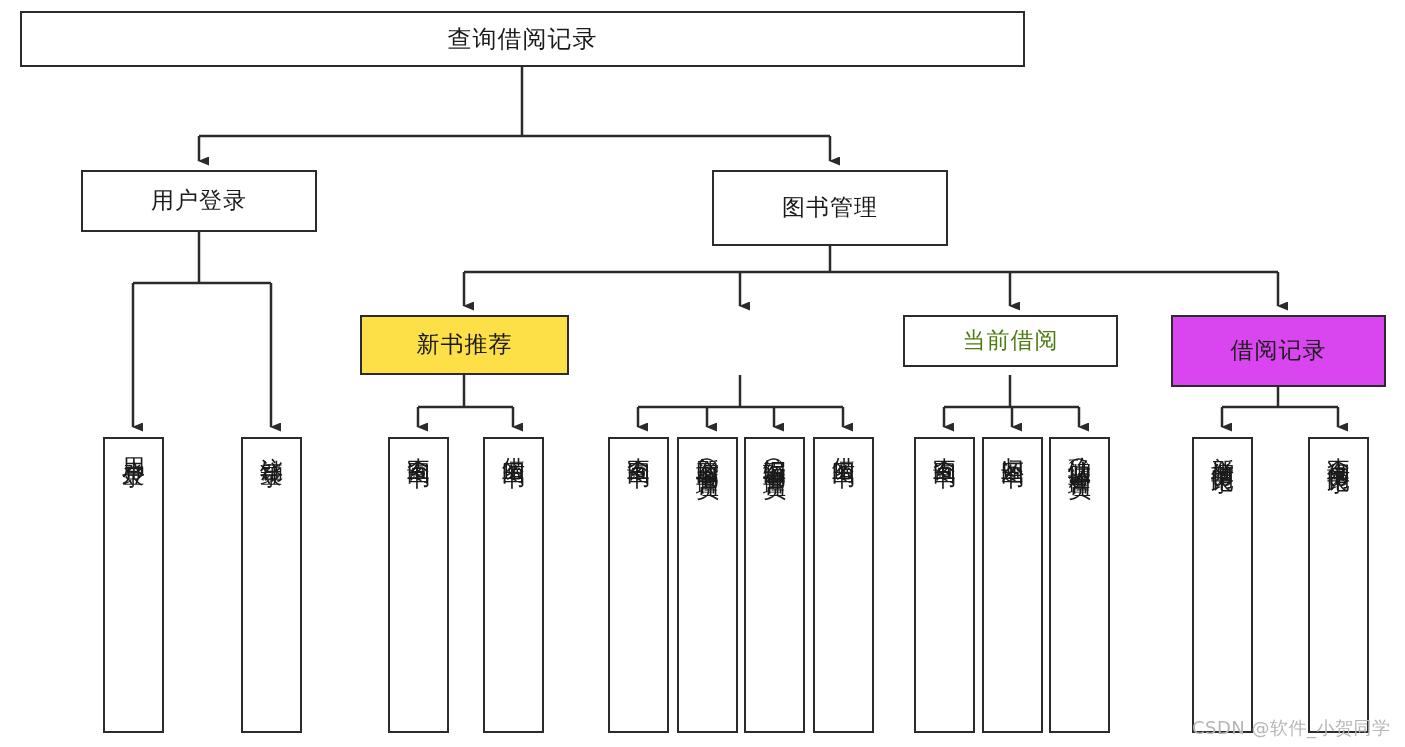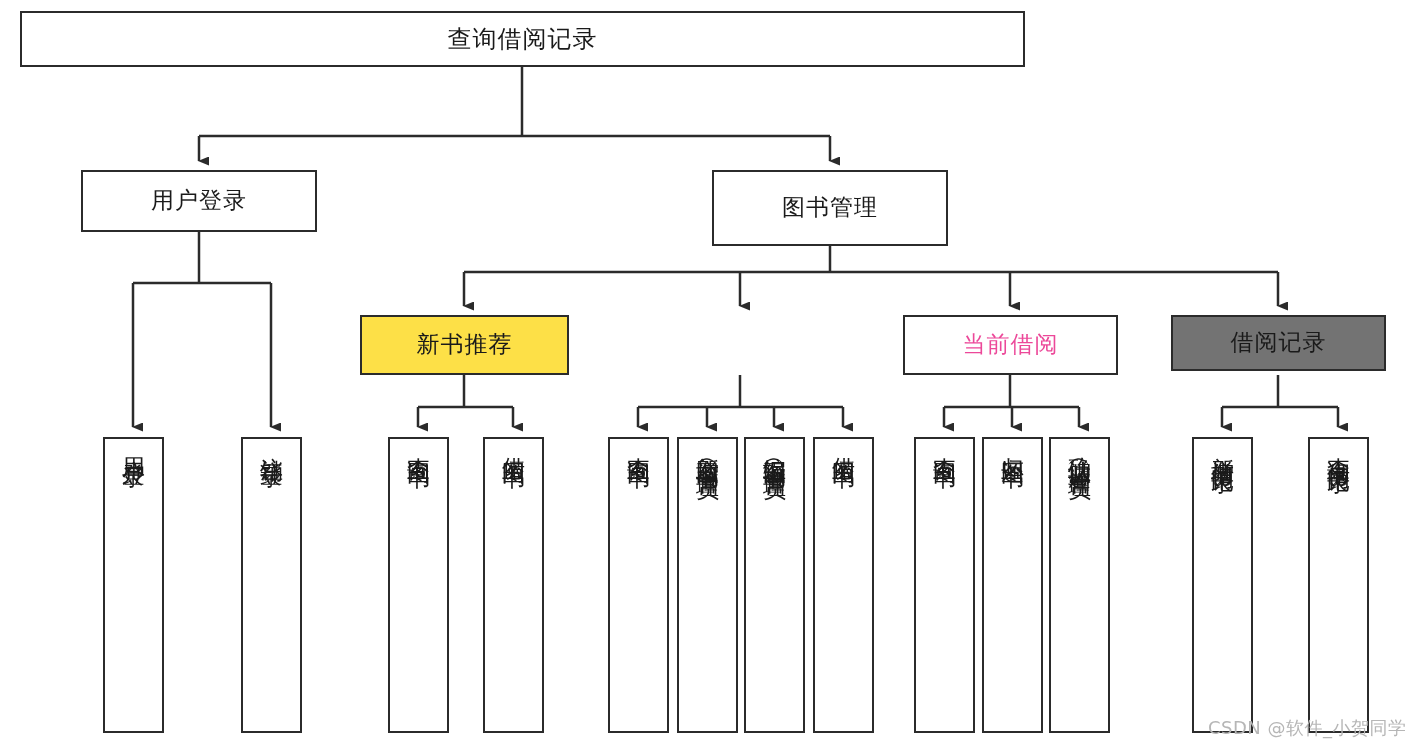--- a/index.html
+++ b/index.html
@@ -140,25 +140,25 @@
 
   <div class="node horiz" style="left: 712px; top: 170px; width: 236px; height: 76px; border-color: rgb(43, 43, 43); background: rgb(255, 255, 255); color: rgb(26, 26, 26);">
     <span class="node-label">图书管理</span>
   </div>
 
   <div class="node horiz" style="left: 360px; top: 315px; width: 209px; height: 60px; border-color: rgb(43, 43, 43); background: #fde047; color: rgb(26, 26, 26);">
     <span class="node-label">新书推荐</span>
   </div>
 
 
-  <div class="node horiz" style="left: 903px; top: 315px; width: 215px; height: 60px; border-color: rgb(43, 43, 43); background: rgb(255, 255, 255); color: #ec4899;">
+  <div class="node horiz" style="left: 903px; top: 315px; width: 215px; height: 52px; border-color: rgb(43, 43, 43); background: rgb(255, 255, 255); color: #4d7c0f;">
     <span class="node-label">当前借阅</span>
   </div>
 
-  <div class="node horiz" style="left: 1171px; top: 315px; width: 215px; height: 56px; border-color: rgb(43, 43, 43); background: #737373; color: rgb(26, 26, 26);">
+  <div class="node horiz" style="left: 1171px; top: 315px; width: 215px; height: 72px; border-color: rgb(43, 43, 43); background: #d946ef; color: rgb(26, 26, 26);">
     <span class="node-label">借阅记录</span>
   </div>
 
   <div class="node vert" style="left: 103px; top: 437px; width: 61px; height: 296px; border-color: rgb(43, 43, 43); background: rgb(255, 255, 255); color: rgb(26, 26, 26);">
     <span class="node-label">用户登录</span>
   </div>
 
   <div class="node vert" style="left: 241px; top: 437px; width: 61px; height: 296px; border-color: rgb(43, 43, 43); background: rgb(255, 255, 255); color: rgb(26, 26, 26);">
     <span class="node-label">注销登录</span>
   </div>
@@ -200,15 +200,15 @@
   </div>
 
   <div class="node vert" style="left: 1192px; top: 437px; width: 61px; height: 296px; border-color: rgb(43, 43, 43); background: rgb(255, 255, 255); color: rgb(26, 26, 26);">
     <span class="node-label">新增借阅记录</span>
   </div>
 
   <div class="node vert" style="left: 1308px; top: 437px; width: 61px; height: 296px; border-color: rgb(43, 43, 43); background: rgb(255, 255, 255); color: rgb(26, 26, 26);">
     <span class="node-label">查询借阅记录</span>
   </div>
 
-  <div class="watermark" style="left: 1192px; top: 716px; color: rgb(182, 182, 182); padding-left: 16px;">CSDN @软件_小贺同学</div>
+  <div class="watermark" style="left: 1192px; top: 716px; color: rgb(182, 182, 182);">CSDN @软件_小贺同学</div>
 
 </div>
 
 </body></html>

